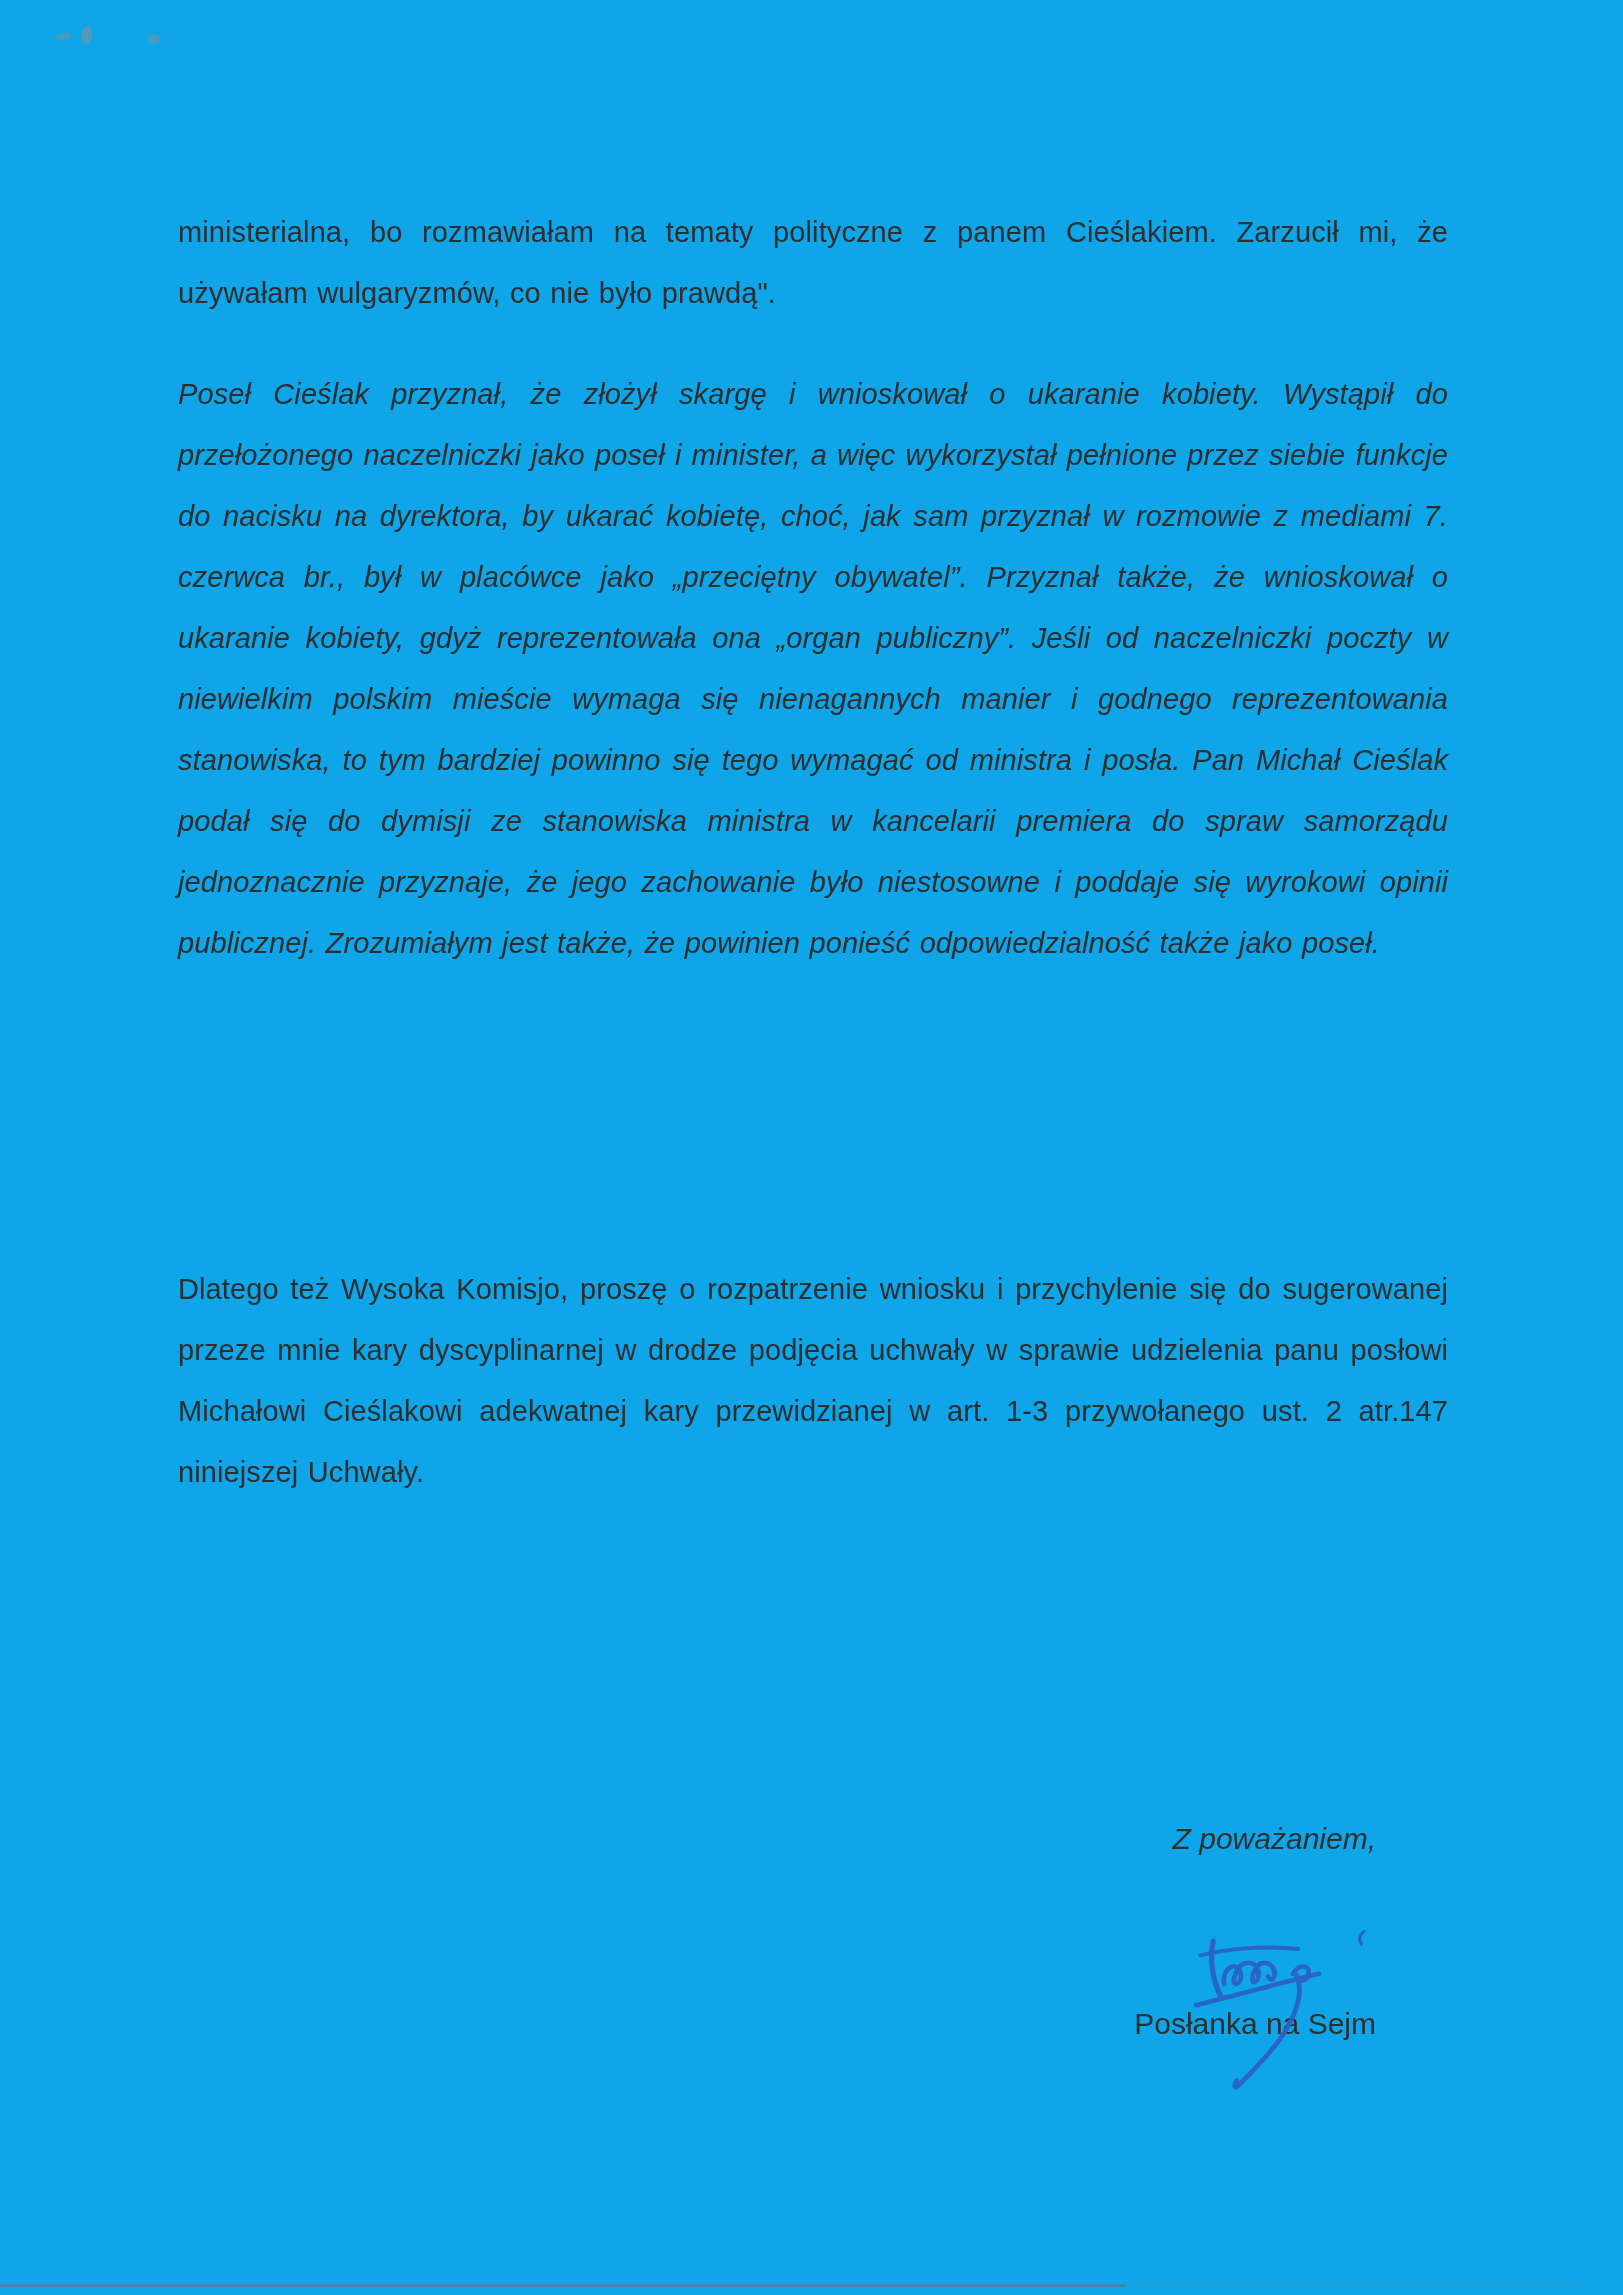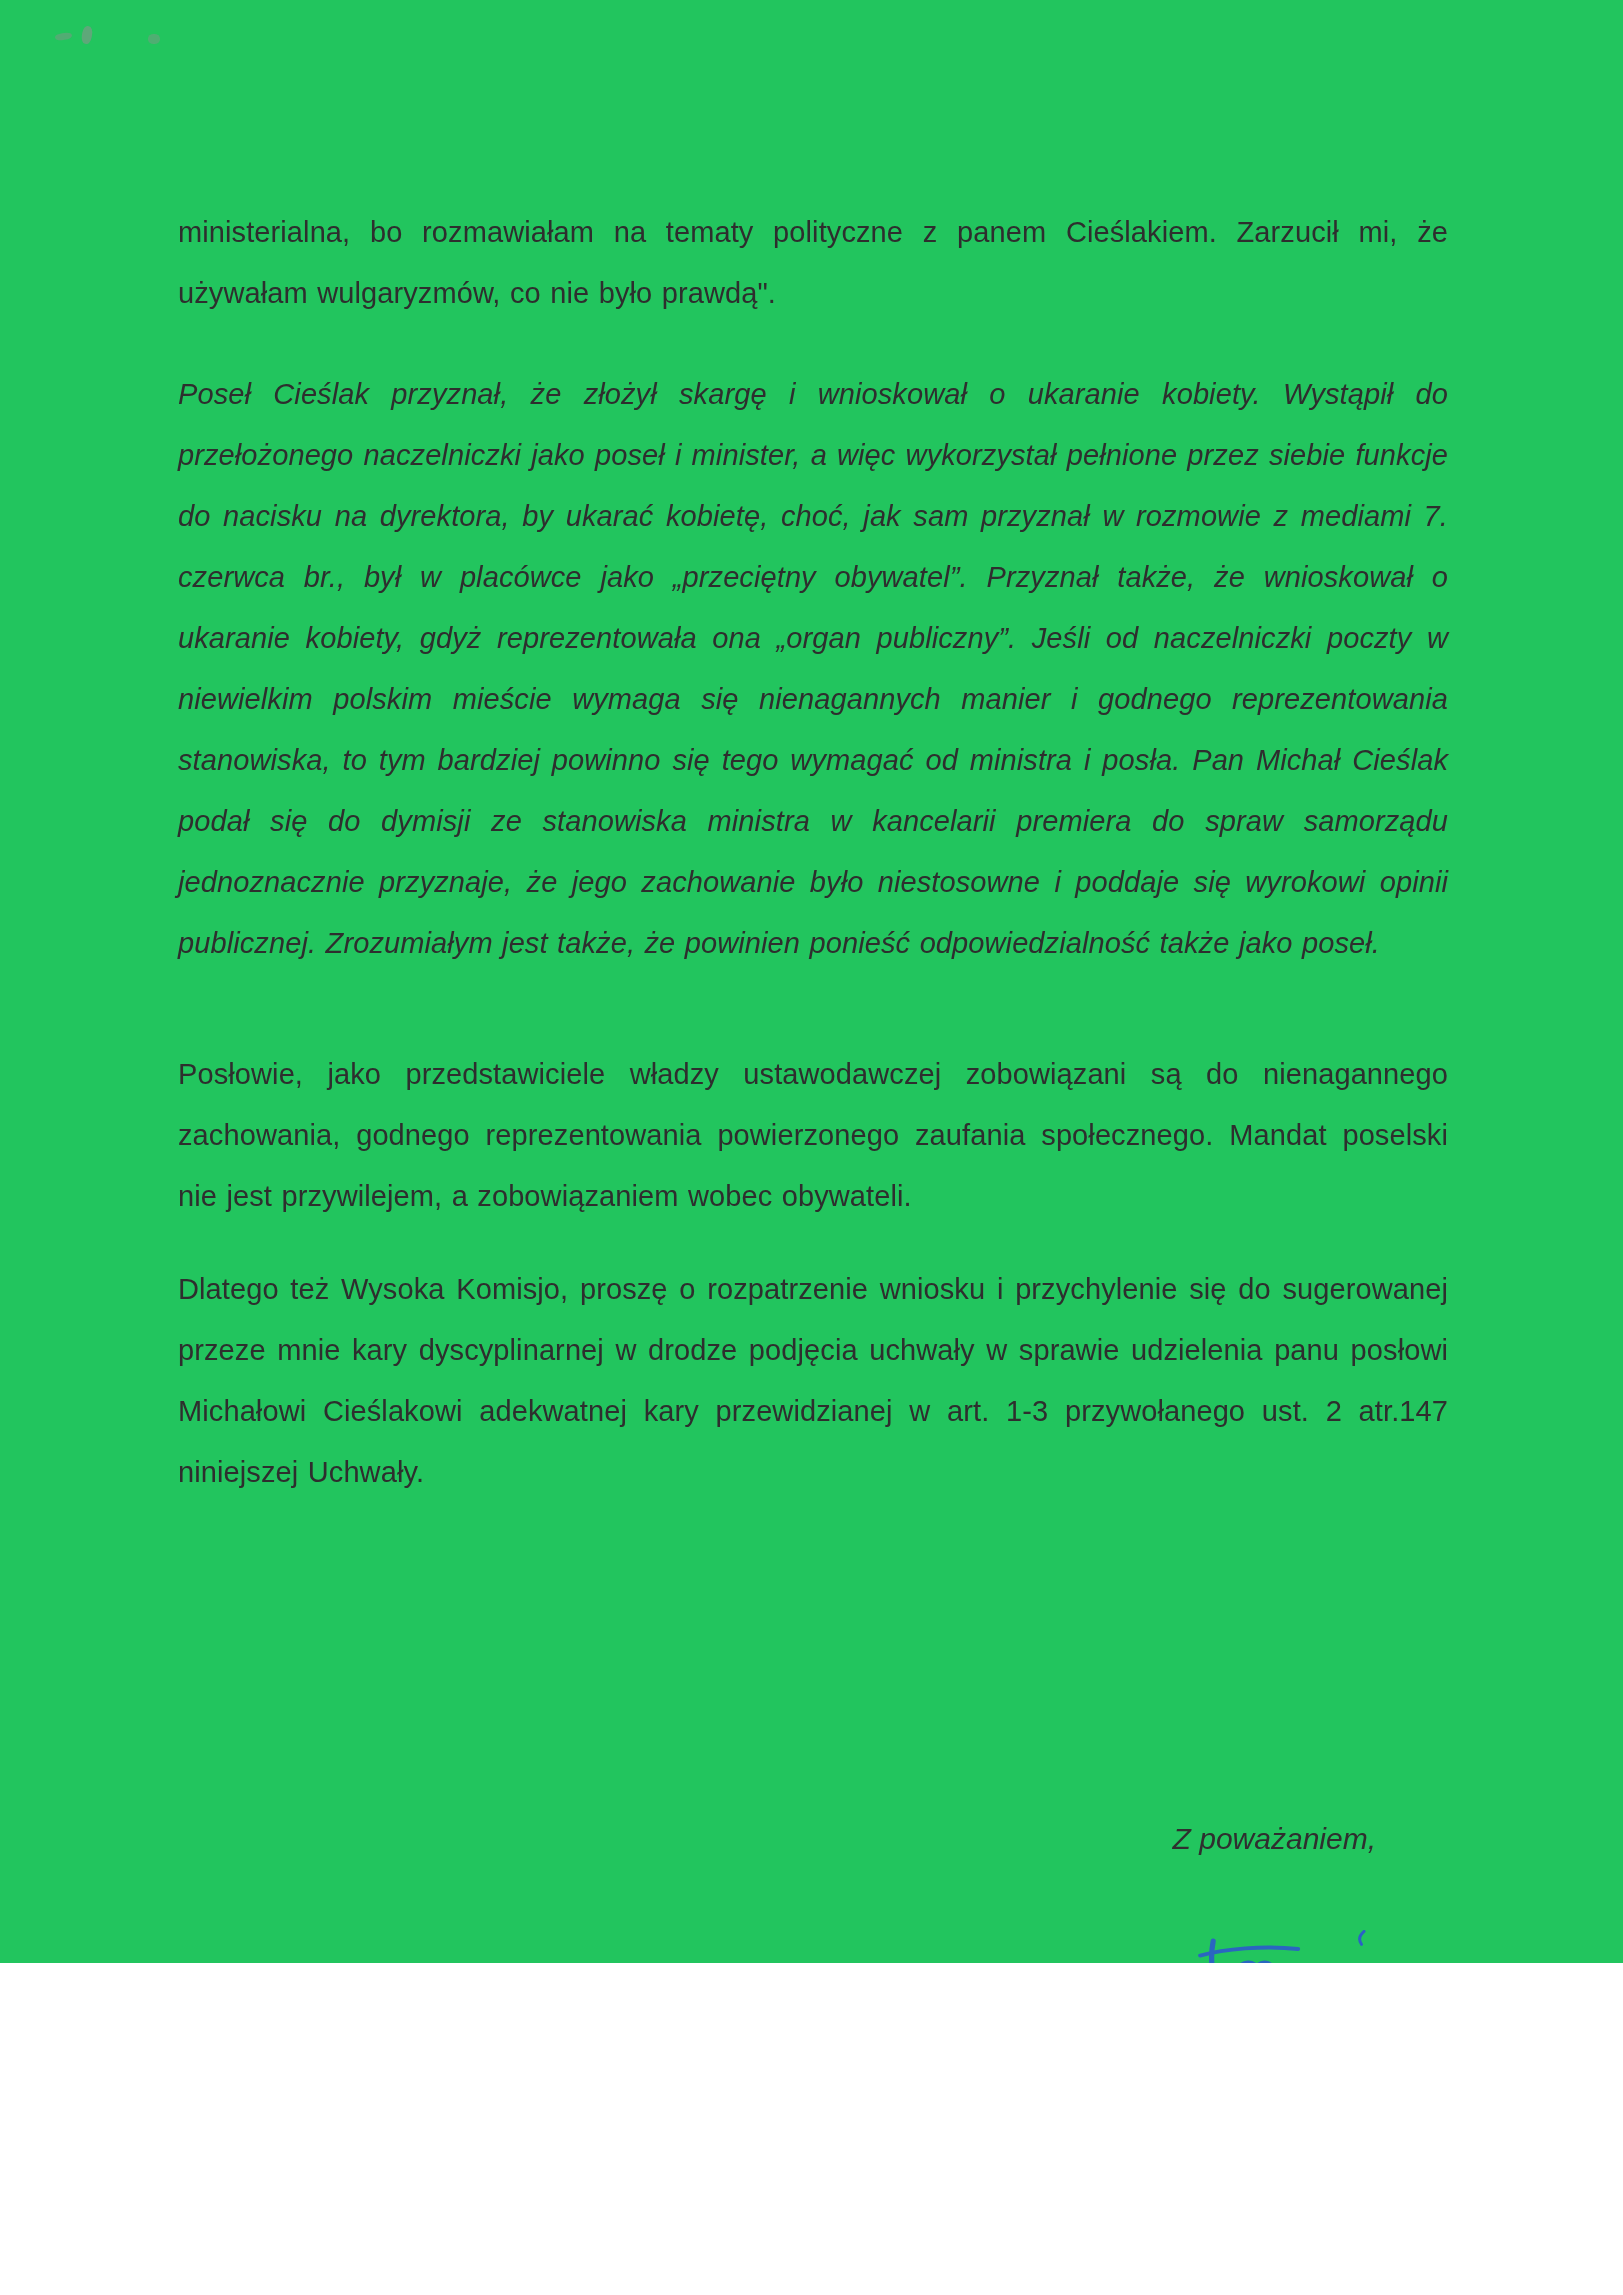--- a/index.html
+++ b/index.html
@@ -1,20 +1,20 @@
 <!DOCTYPE html>
 <html style="font-size:10.5px"><head>
 <meta charset="utf-8">
 <style>
   html, body { margin: 0; padding: 0; background: #ffffff; }
   .page {
     position: relative;
     width: 1623px;
-    height: 1963px;
-    background: #22c55e;
+    height: 2295px;
+    background: #0ea5e9;
     overflow: hidden;
     font-family: "Liberation Sans", sans-serif;
   }
   .para {
     position: absolute;
     left: 178px;
     width: 1270px;
     font-size: 29px;
     line-height: 61px;
     color: #2e2e2e;
@@ -85,21 +85,20 @@
 <body>
 
 <div class="page">
 
   <div class="artifact artifact-1"></div>
   <div class="artifact artifact-2"></div>
   <div class="artifact artifact-3"></div>
 
   <p class="para para-1">ministerialna, bo rozmawiałam na tematy polityczne z panem Cieślakiem. Zarzucił mi, że używałam wulgaryzmów, co nie było prawdą".</p>
   <p class="para para-2">Poseł Cieślak przyznał, że złożył skargę i wnioskował o ukaranie kobiety. Wystąpił do przełożonego naczelniczki jako poseł i minister, a więc wykorzystał pełnione przez siebie funkcje do nacisku na dyrektora, by ukarać kobietę, choć, jak sam przyznał w rozmowie z mediami 7. czerwca br., był w placówce jako „przeciętny obywatel”. Przyznał także, że wnioskował o ukaranie kobiety, gdyż reprezentowała ona „organ publiczny”. Jeśli od naczelniczki poczty w niewielkim polskim mieście wymaga się nienagannych manier i godnego reprezentowania stanowiska, to tym bardziej powinno się tego wymagać od ministra i posła. Pan Michał Cieślak podał się do dymisji ze stanowiska ministra w kancelarii premiera do spraw samorządu jednoznacznie przyznaje, że jego zachowanie było niestosowne i poddaje się wyrokowi opinii publicznej. Zrozumiałym jest także, że powinien ponieść odpowiedzialność także jako poseł.</p>
-  <p class="para para-3">Posłowie, jako przedstawiciele władzy ustawodawczej zobowiązani są do nienagannego zachowania, godnego reprezentowania powierzonego zaufania społecznego. Mandat poselski nie jest przywilejem, a zobowiązaniem wobec obywateli.</p>
   <p class="para para-4">Dlatego też Wysoka Komisjo, proszę o rozpatrzenie wniosku i przychylenie się do sugerowanej przeze mnie kary dyscyplinarnej w drodze podjęcia uchwały w sprawie udzielenia panu posłowi Michałowi Cieślakowi adekwatnej kary przewidzianej w art. 1-3 przywołanego ust. 2 atr.147 niniejszej Uchwały.</p>
 
   <div class="closing-line closing-salutation">Z poważaniem,</div>
   <div class="closing-line closing-title">Posłanka na Sejm</div>
 
   <svg class="sig-comma-svg" viewBox="0 0 20 24">
     <path d="M 14 2 C 7 8, 5 15, 10 22" fill="none" stroke="#2b61c6" stroke-width="4.5" stroke-linecap="round"></path>
   </svg>
 
   <svg class="sig-svg" viewBox="0 0 230 260">

